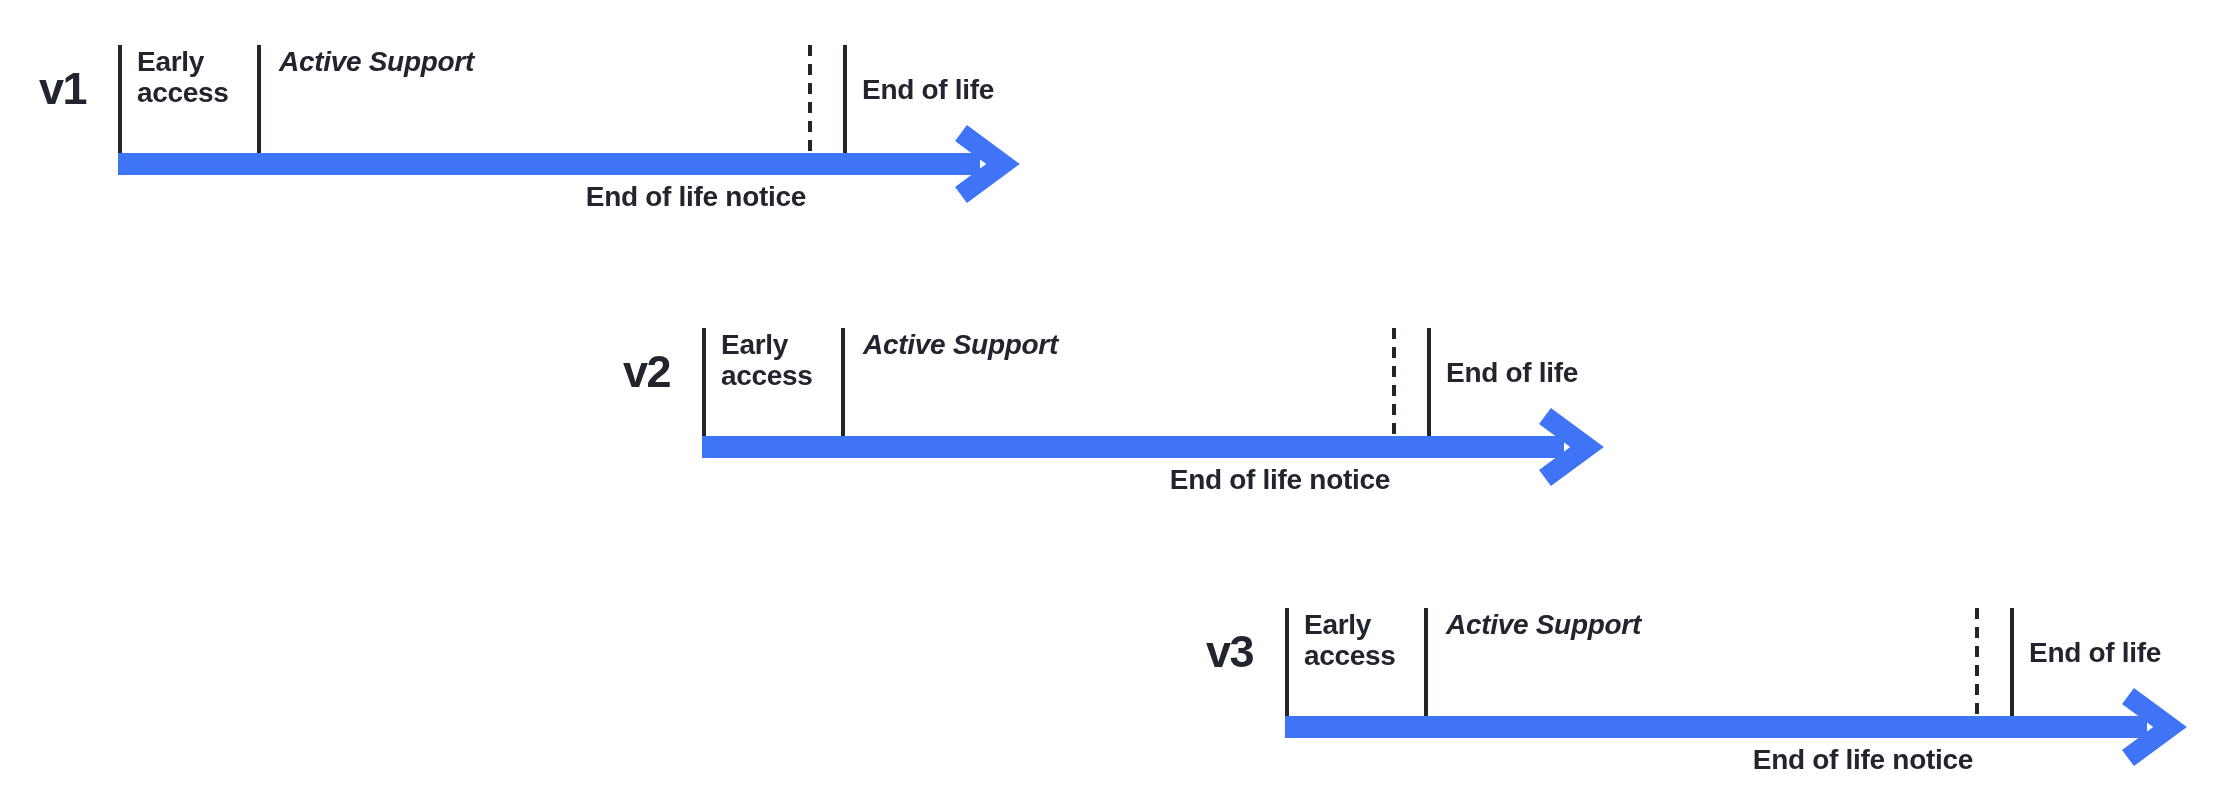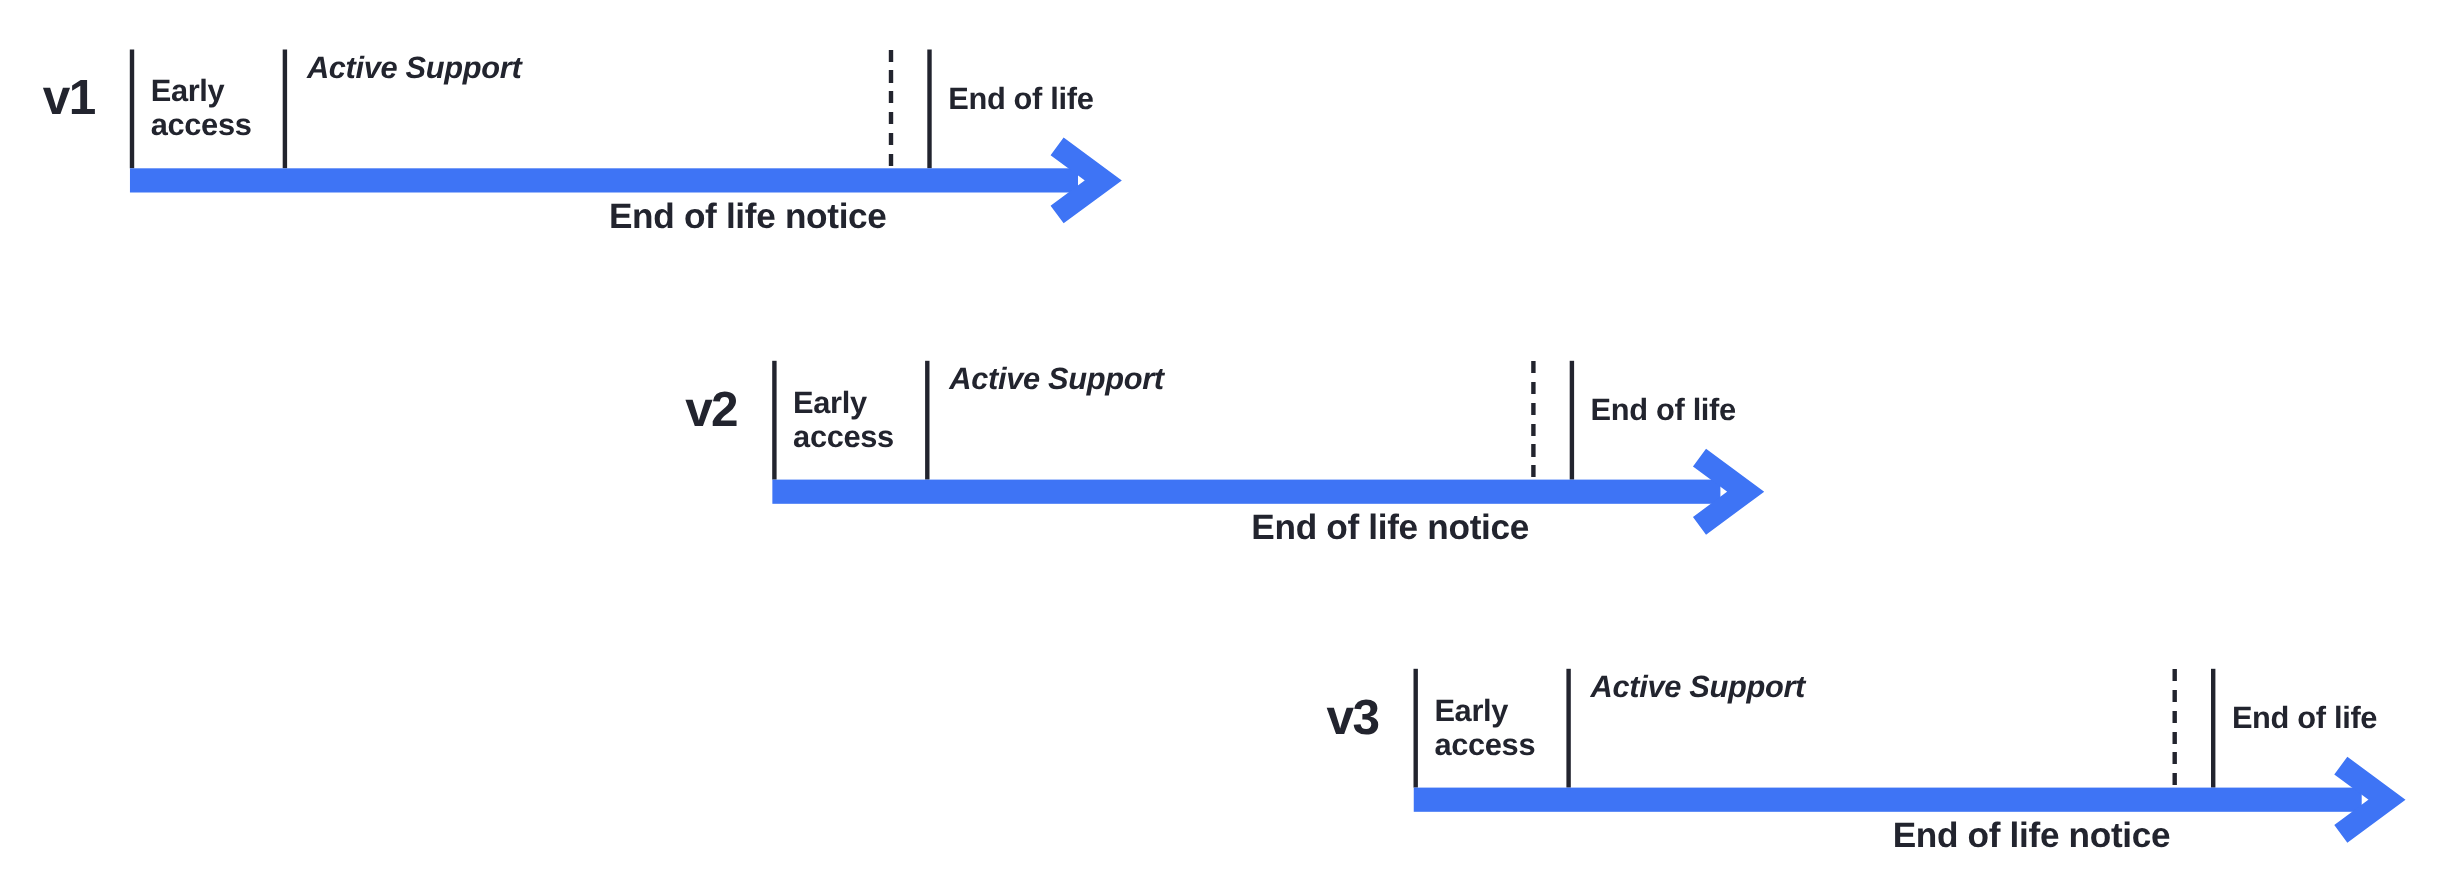--- a/index.html
+++ b/index.html
@@ -73,31 +73,31 @@
   .lbl {
     position: absolute;
     top: 1px;
     font-size: 28px;
     font-weight: 700;
     line-height: 31px;
     letter-spacing: -0.3px;
     color: var(--ink);
     white-space: nowrap;
   }
-  .lbl.early  { left: 19px; width: 116px; white-space: normal; margin-top: 21px; }
+  .lbl.early  { left: 19px; width: 116px; white-space: normal; }
   .lbl.active { left: 161px; font-style: italic; }
   .lbl.eol    { left: 744px; margin-top: 28px; }
 
   .lbl.notice {
     position: absolute;
     left: 398px;
     top: 136px;
     width: 290px;
     text-align: right;
-    font-size: 32px;
+    font-size: 28px;
     font-weight: 700;
     letter-spacing: -0.3px;
     color: var(--ink);
     white-space: nowrap;
   }
 
   .arrow {
     position: absolute;
     left: 0;
     top: 78px;

